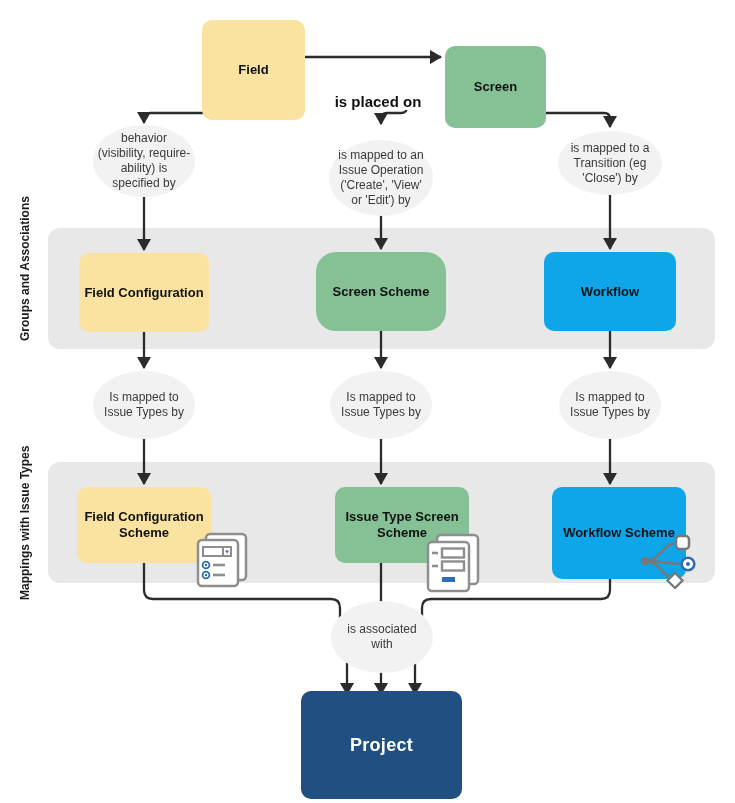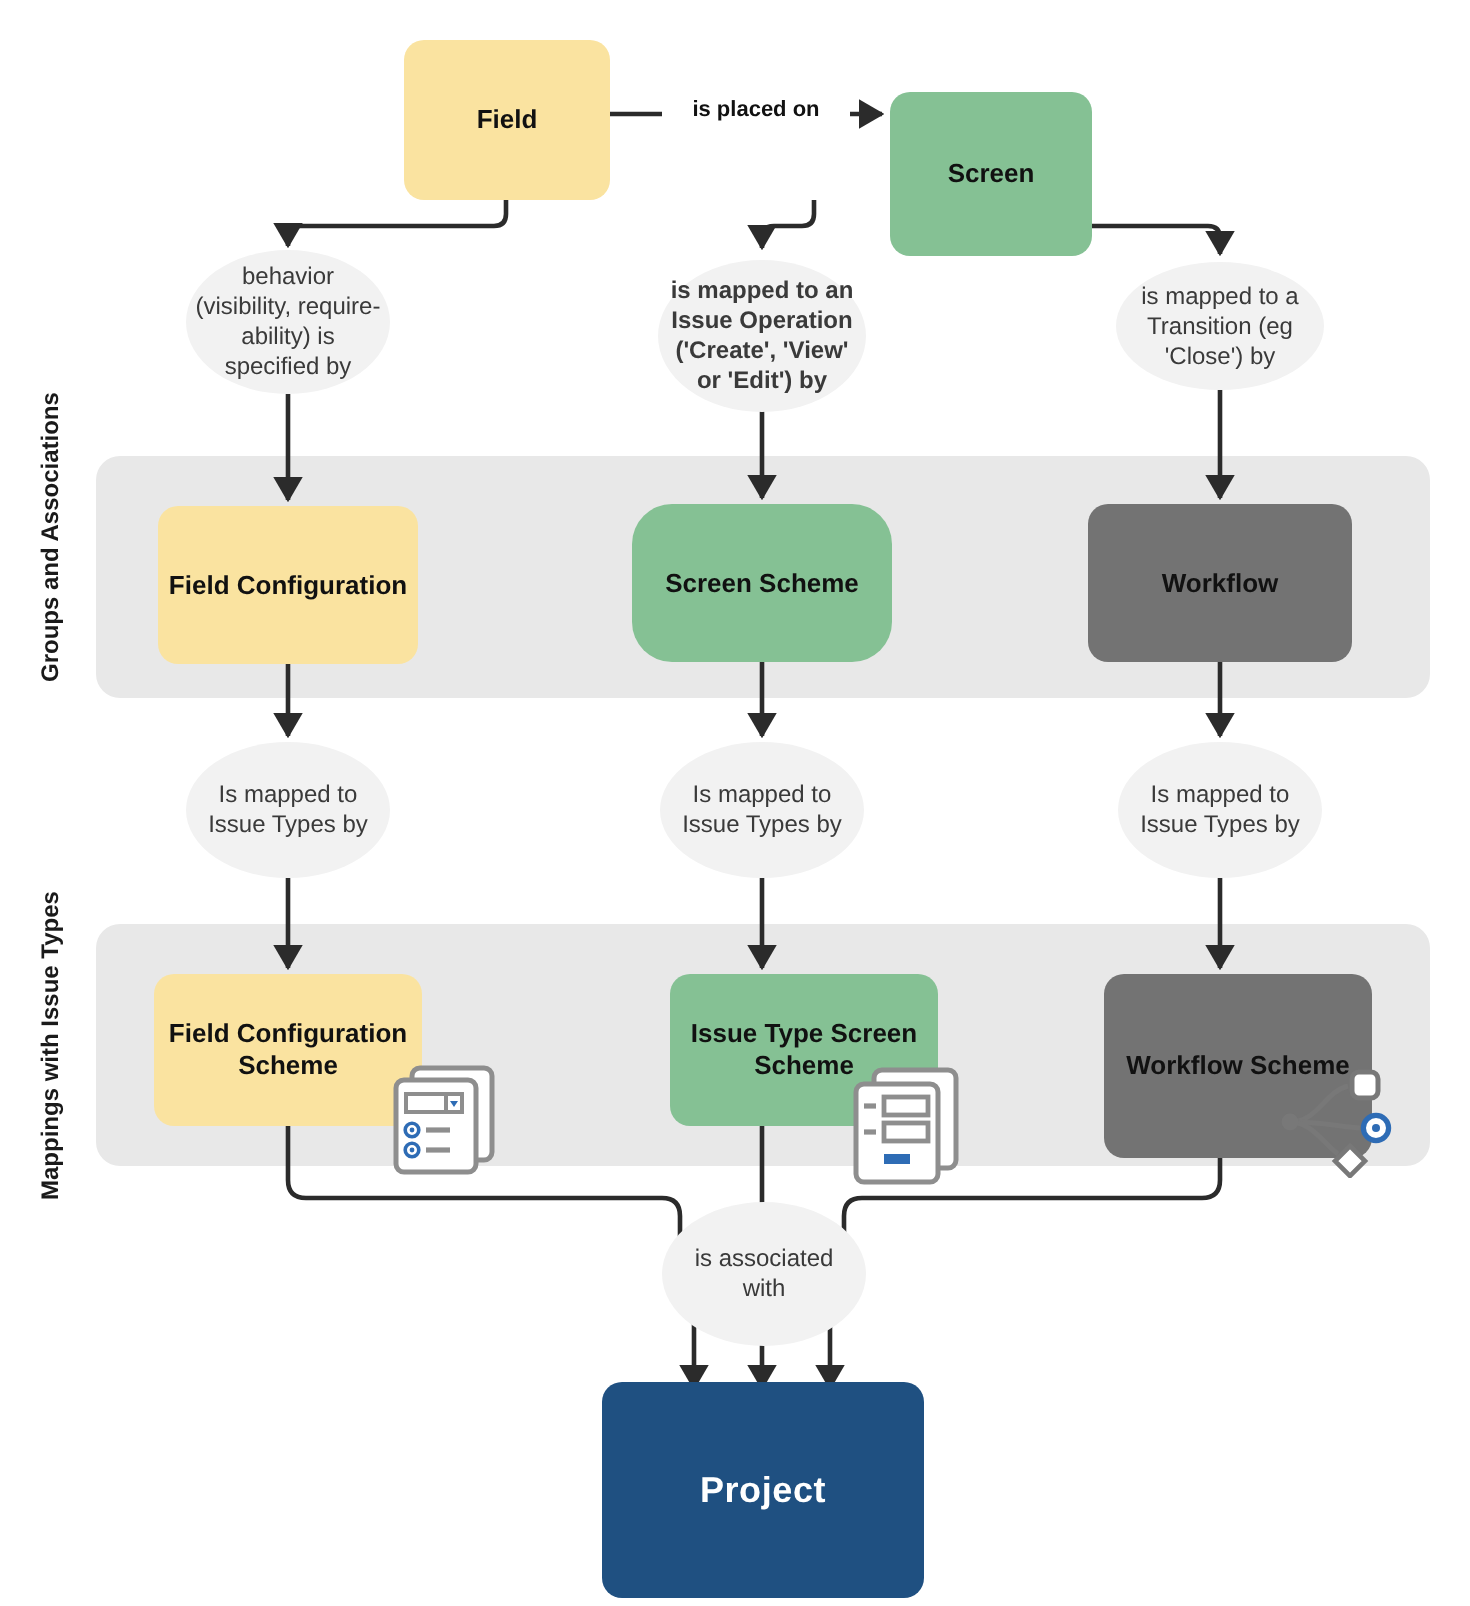--- a/index.html
+++ b/index.html
@@ -6,26 +6,26 @@
   #canvas{position:relative;width:735px;height:803px;background:#ffffff;overflow:hidden;
           font-family:"Liberation Sans", sans-serif;}
   .band{position:absolute;left:48px;width:667px;height:121px;background:#E8E8E8;border-radius:12px;z-index:0;}
   .band-label{position:absolute;z-index:2;width:18px;display:flex;align-items:center;justify-content:center;
           writing-mode:vertical-rl;transform:rotate(180deg);font-size:12px;font-weight:bold;color:#1a1a1a;}
   #wires{position:absolute;left:0;top:0;z-index:1;}
   .node{position:absolute;z-index:2;border-radius:10px;display:flex;align-items:center;justify-content:center;
           text-align:center;font-size:13px;font-weight:bold;color:#111;white-space:pre-line;line-height:16px;}
   .yellow{background:#FAE3A0;}
   .green{background:#85C194;}
-  .slate{background:#737373;}
+  .slate{background:#0ea5e9;}
   .project{background:#1F5081;color:#fff;font-size:18px;letter-spacing:.3px;}
   .ellipse{position:absolute;z-index:2;border-radius:50%;background:#F2F2F2;display:flex;align-items:center;
           justify-content:center;text-align:center;font-size:12px;line-height:15px;color:#3A3A3A;white-space:pre-line;}
-  .edge-label{position:absolute;z-index:2;background:#ffffff;padding:0 3px;font-size:11px;font-weight:bold;
-          color:#111;text-align:center;}
+  .edge-label{position:absolute;z-index:2;background:#ffffff;padding:0 3px;font-size:15px;font-weight:bold;
+          color:#111;text-align:center;margin-top:44px;}
   .icon{position:absolute;z-index:3;}
 </style>
 </head>
 <body>
 
 <div id="canvas">
 
   <div class="band" style="top:228px;"></div>
   <div class="band" style="top:462px;"></div>
 
@@ -63,29 +63,29 @@
       <path d="M144,563 V590 Q144,599 153,599 H331 Q340,599 340,608 V620"></path>
       <path d="M381,563 V610"></path>
       <path d="M610,563 V590 Q610,599 601,599 H431 Q422,599 422,608 V620"></path>
 
       <path d="M347,650 V694" marker-end="url(#arrow)"></path>
       <path d="M381,662 V694" marker-end="url(#arrow)"></path>
       <path d="M415,650 V694" marker-end="url(#arrow)"></path>
     </g>
   </svg>
 
-  <div class="node yellow" style="left:202px;top:20px;width:103px;height:80px;">Field</div>
+  <div class="node yellow" style="left:202px;top:20px;width:103px;height:100px;">Field</div>
   <div class="node green" style="left:445px;top:18px;width:101px;height:82px;margin-top:28px;">Screen</div>
   <div class="edge-label" style="left:331px;top:49px;width:88px;">is placed on</div>
 
   <div class="ellipse" style="left:93px;top:125px;width:102px;height:72px;">behavior
 (visibility, require-
 ability) is
 specified by</div>
-  <div class="ellipse" style="left:329px;top:130px;width:104px;height:76px;font-weight:bold;">is mapped to an
+  <div class="ellipse" style="left:329px;top:140px;width:104px;height:76px;">is mapped to an
 Issue Operation
 ('Create', 'View'
 or 'Edit') by</div>
   <div class="ellipse" style="left:558px;top:131px;width:104px;height:64px;">is mapped to a
 Transition (eg
 'Close') by</div>
 
   <div class="node yellow" style="left:79px;top:253px;width:130px;height:79px;">Field Configuration</div>
   <div class="node green" style="left:316px;top:252px;width:130px;height:79px;border-radius:20px;">Screen Scheme</div>
   <div class="node slate" style="left:544px;top:252px;width:132px;height:79px;">Workflow</div>

